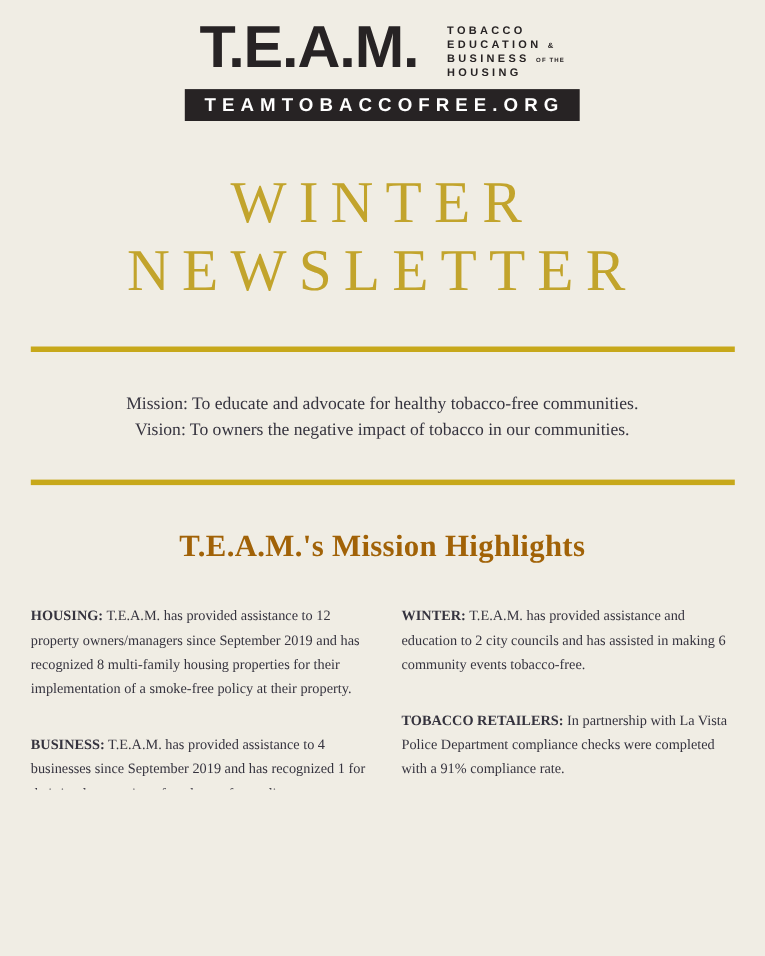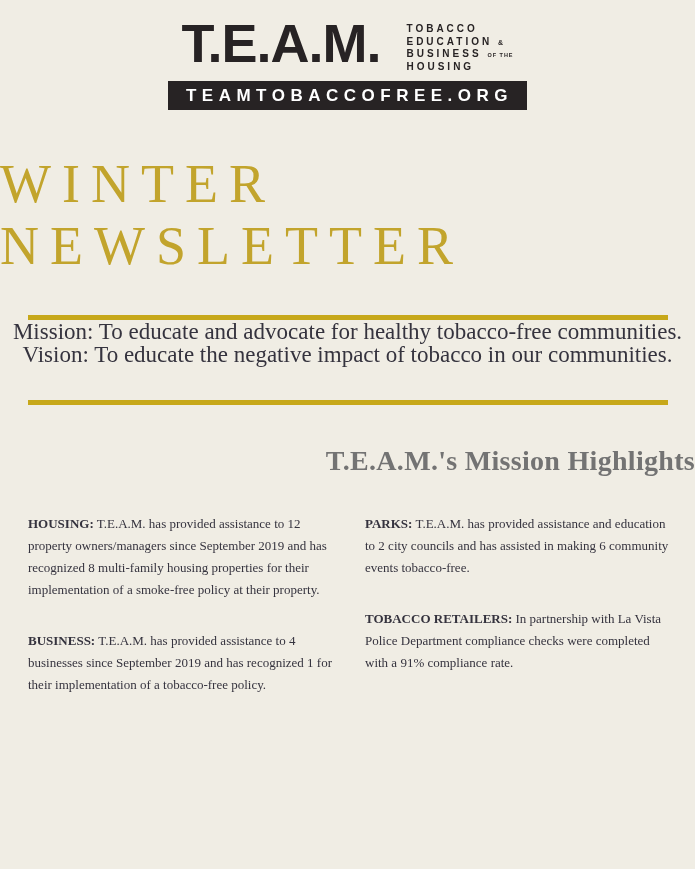--- a/index.html
+++ b/index.html
@@ -64,52 +64,54 @@
     font-family: "Liberation Sans", sans-serif;
     font-weight: 700;
     font-size: 17px;
     letter-spacing: 5.5px;
     padding: 5px 14px 4px 18px;
   }
 
   
   .newsletter-title {
     margin-top: 44px;
+    text-align: center;
     color: #c2a42c;
     font-size: 54px;
     line-height: 1.14;
     letter-spacing: 11px;
     font-weight: 400;
   }
 
   
   .gold-rule {
     width: 640px;
     height: 5px;
     background: #c7a81a;
     margin: 0 auto;
     border: none;
   }
   .rule-top { margin-top: 38px; }
   .rule-bottom { margin-top: 34px; }
 
   
   .mission-block {
+    margin-top: 36px;
     text-align: center;
-    font-size: 23px;
+    font-size: 16px;
     line-height: 23px;
   }
 
   
   .highlights-heading {
     margin-top: 40px;
-    text-align: right;
+    text-align: center;
     font-size: 28px;
     font-weight: 700;
-    color: #737373;
+    color: #a16207;
     letter-spacing: 0.3px;
   }
   .columns {
     display: flex;
     margin-top: 36px;
     padding-left: 28px;
     padding-right: 25px;
   }
   .col-left {
     width: 316px;
@@ -150,21 +152,21 @@
 
   <div class="newsletter-title">
     <div>WINTER</div>
     <div>NEWSLETTER</div>
   </div>
 
   <div class="gold-rule rule-top"></div>
 
   <div class="mission-block">
     <div>Mission: To educate and advocate for healthy tobacco-free communities.</div>
-    <div>Vision: To educate the negative impact of tobacco in our communities.</div>
+    <div>Vision: To owners the negative impact of tobacco in our communities.</div>
   </div>
 
   <div class="gold-rule rule-bottom"></div>
 
   <div class="highlights-heading">T.E.A.M.'s Mission Highlights</div>
 
   <div class="columns">
 
     <div class="col-left">
       <p class="hl-para">
@@ -172,21 +174,21 @@
         <span>T.E.A.M. has provided assistance to 12 property owners/managers since September 2019 and has recognized 8 multi-family housing properties for their implementation of a smoke-free policy at their property.</span>
       </p>
       <p class="hl-para">
         <span class="hl-label">BUSINESS:</span>
         <span>T.E.A.M. has provided assistance to 4 businesses since September 2019 and has recognized 1 for their implementation of a tobacco-free policy.</span>
       </p>
     </div>
 
     <div class="col-right">
       <p class="hl-para">
-        <span class="hl-label">PARKS:</span>
+        <span class="hl-label">WINTER:</span>
         <span>T.E.A.M. has provided assistance and education to 2 city councils and has assisted in making 6 community events tobacco-free.</span>
       </p>
       <p class="hl-para">
         <span class="hl-label">TOBACCO RETAILERS:</span>
         <span>In partnership with La Vista Police Department compliance checks were completed with a 91% compliance rate.</span>
       </p>
     </div>
 
   </div>
 

